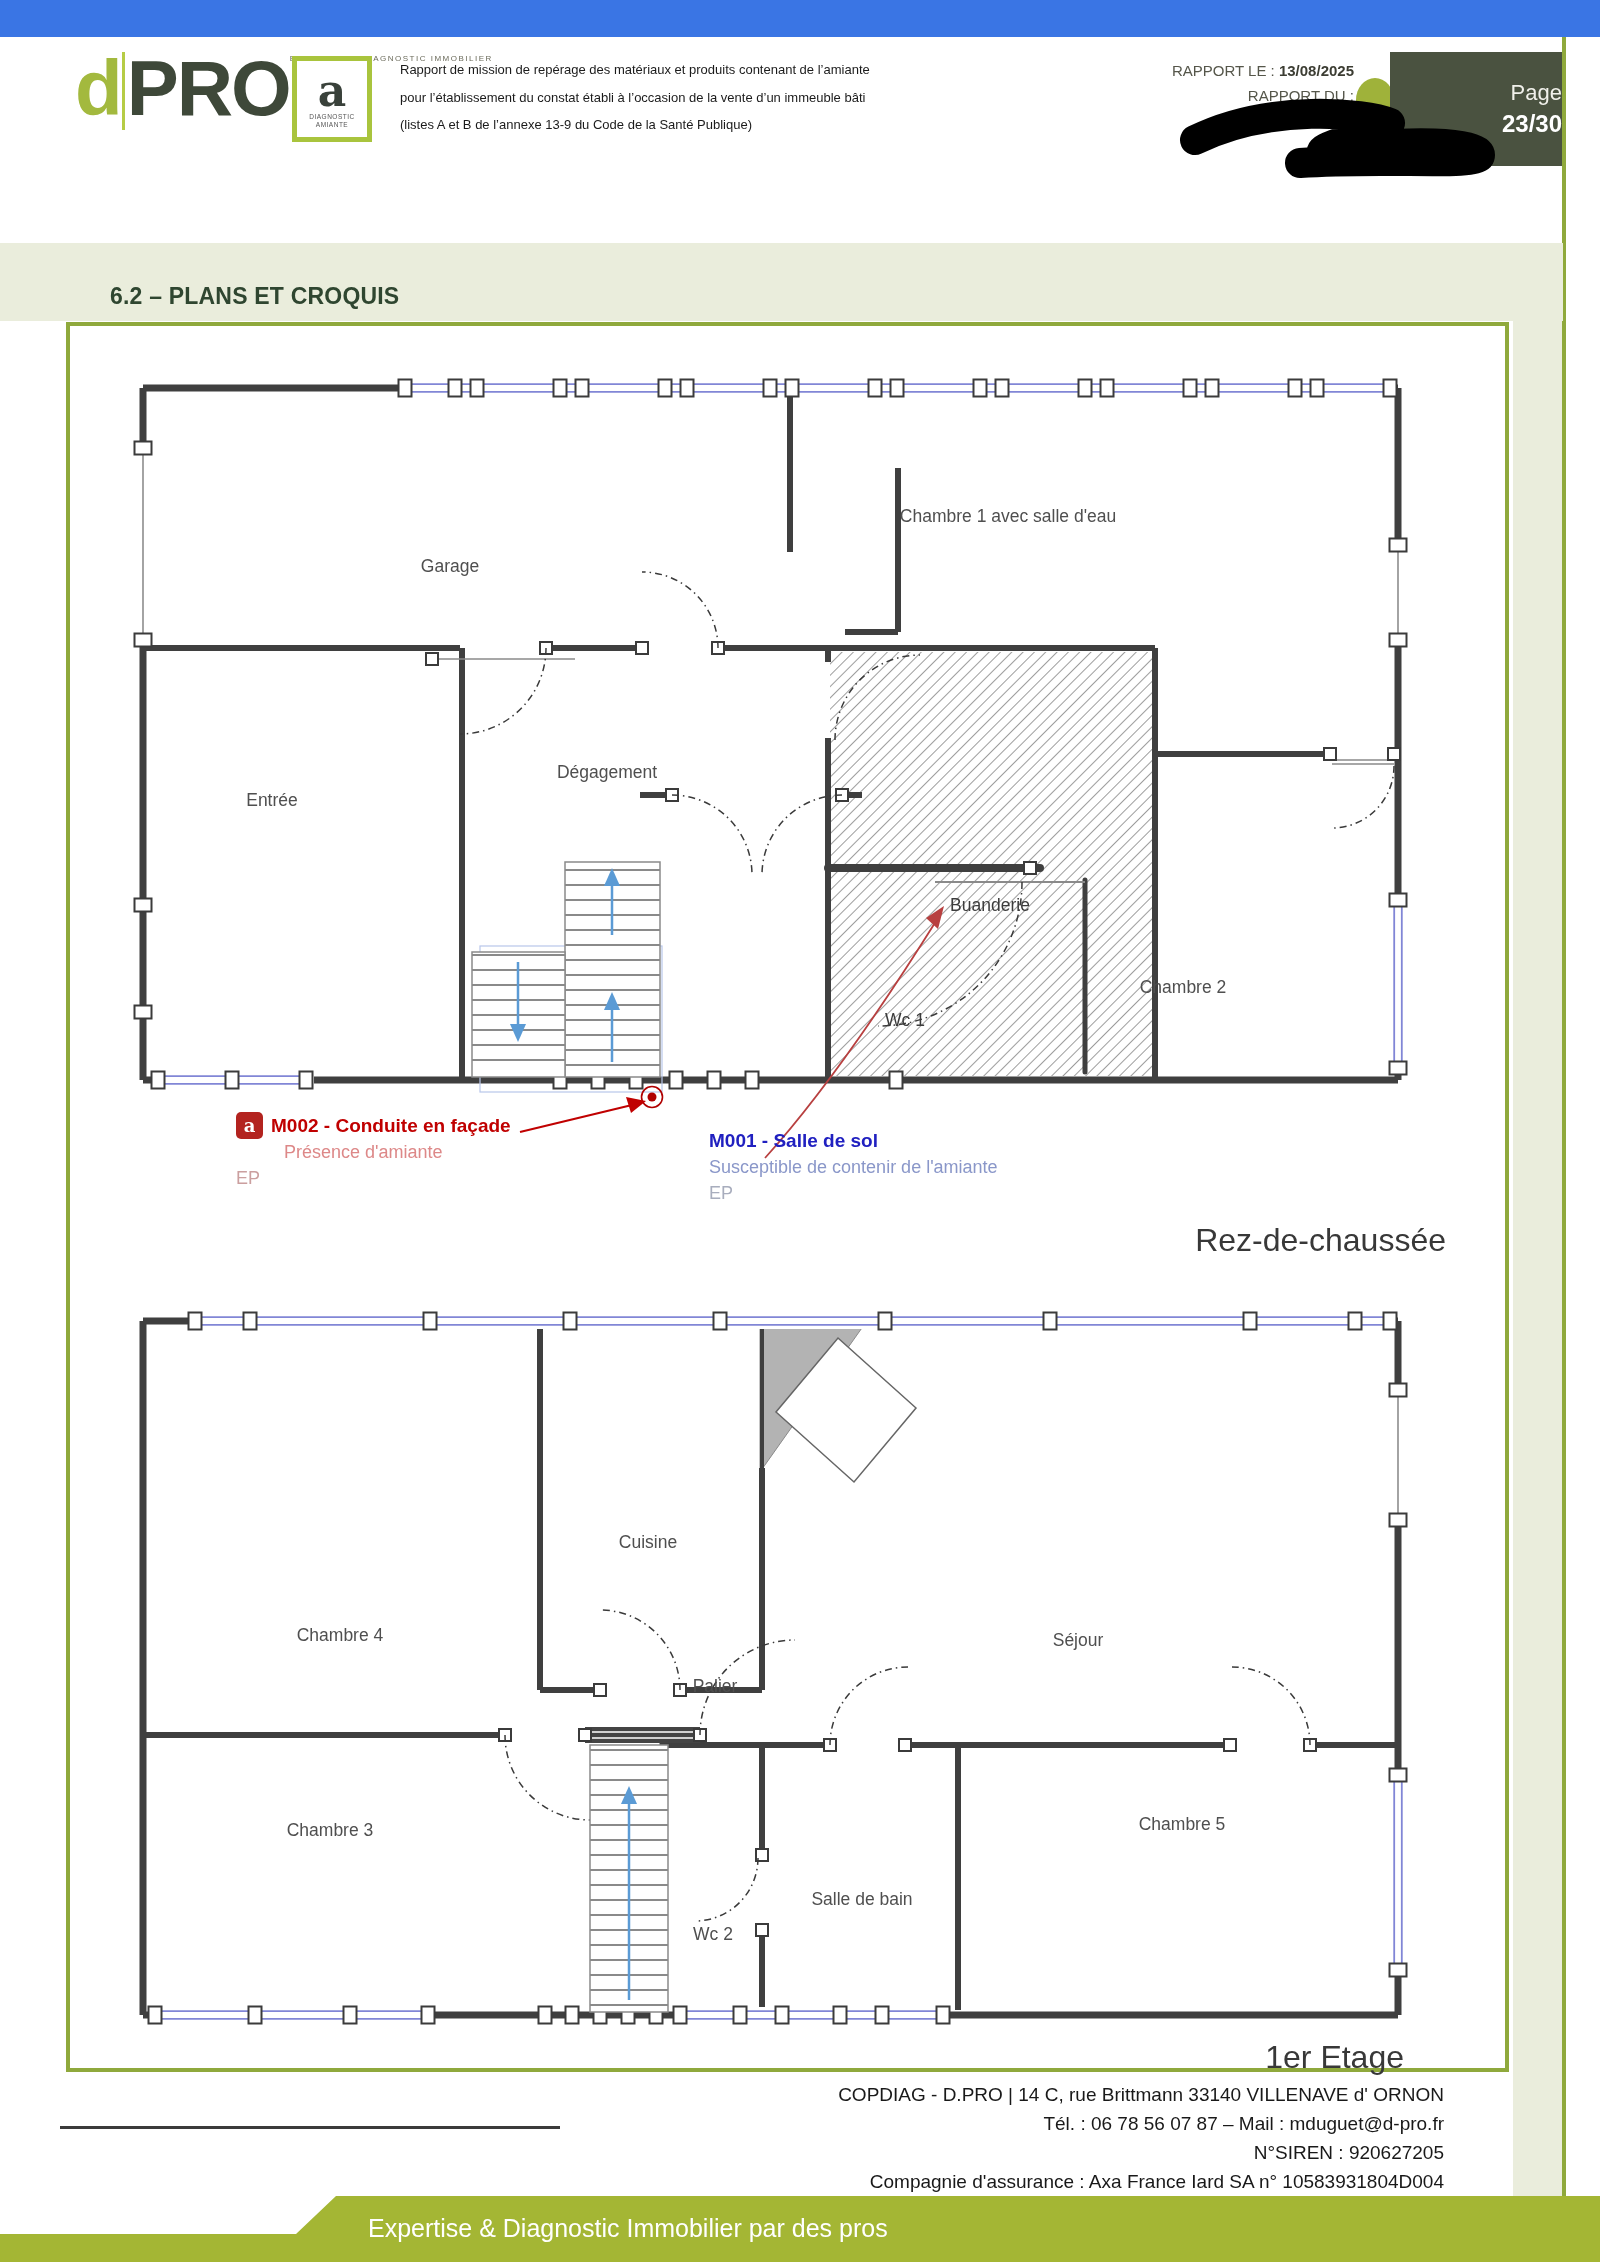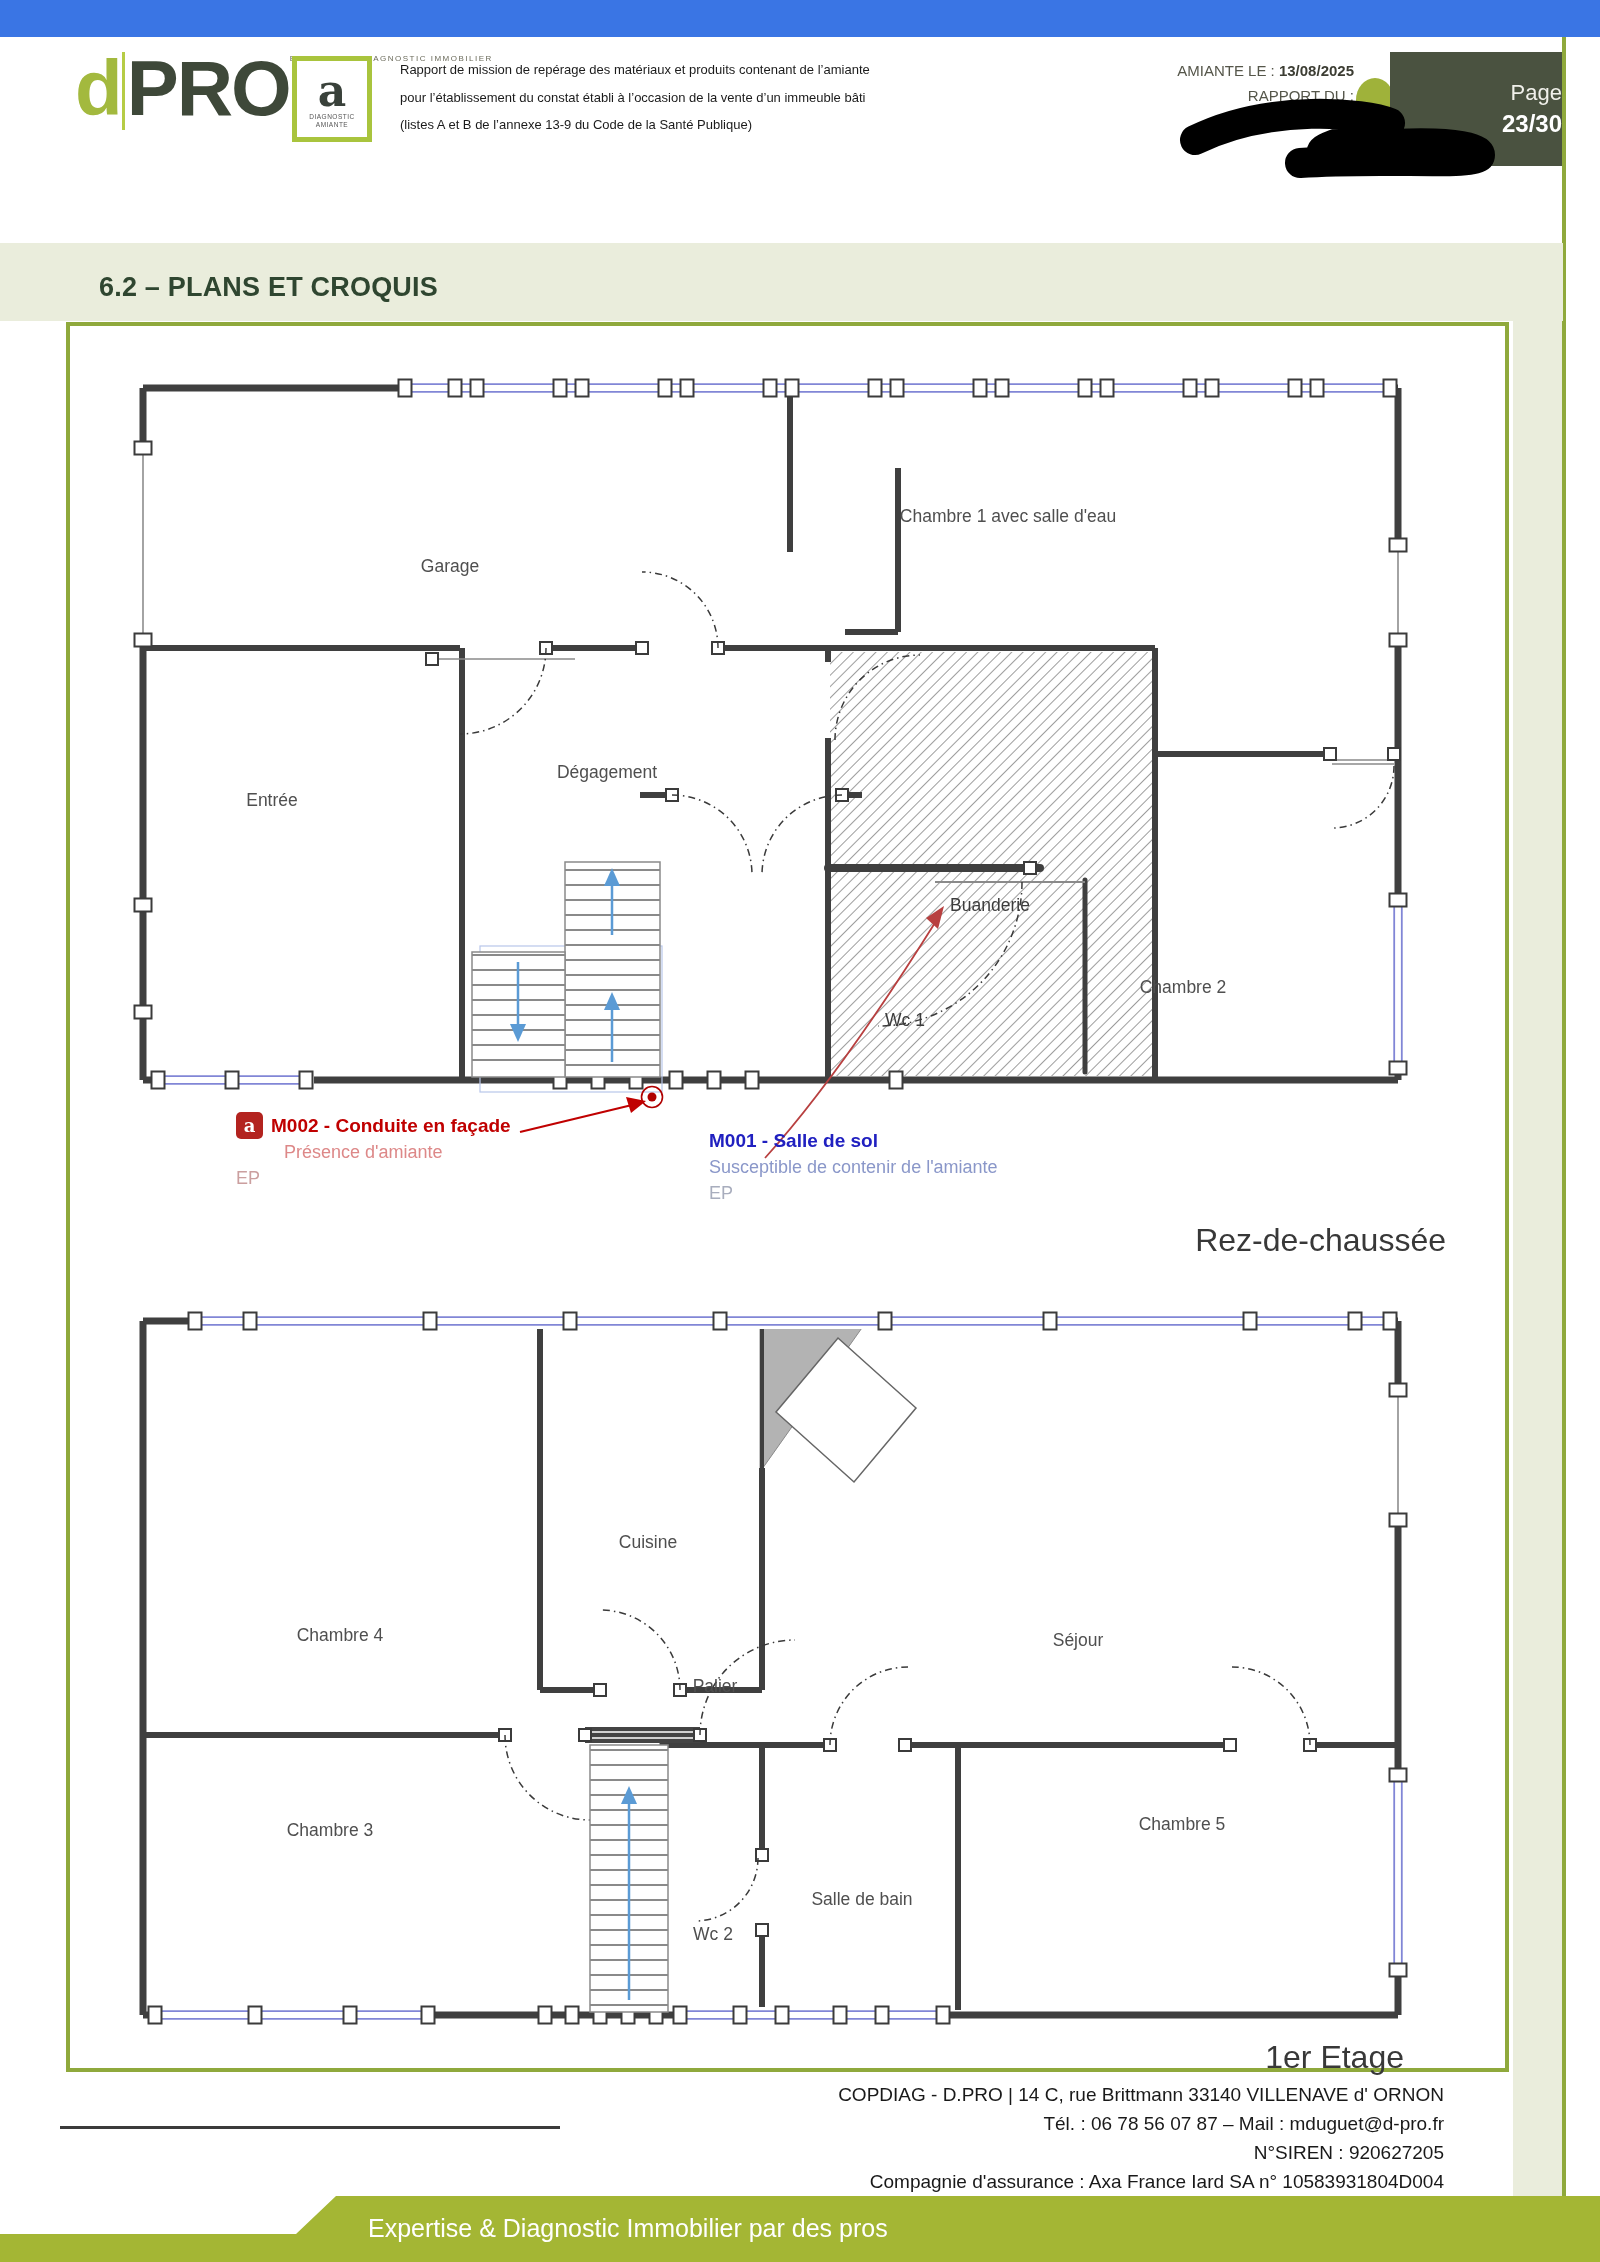--- a/index.html
+++ b/index.html
@@ -26,21 +26,21 @@
   .meta{left:1120px;top:58px;width:234px;text-align:right;font-size:15px;line-height:25px;color:#55564a;}
   .meta b{color:#3c3d33;}
   .dot{left:1356px;top:78px;width:38px;height:44px;border-radius:50%;background:#9fb23a;}
   .pagebox{left:1390px;top:52px;width:172px;height:114px;background:#4a5240;color:#fff;
            display:flex;flex-direction:column;align-items:flex-end;justify-content:center;gap:4px;}
   .pagebox .pl{font-size:22px;color:#f0f0ea;}
   .pagebox .pv{font-size:24px;font-weight:bold;margin-left:24px;}
   .scribble{left:1150px;top:95px;width:400px;height:90px;}
   
   .titleband{left:0;top:243px;width:1563px;height:78px;background:#eaeddc;box-sizing:border-box;padding:24px 0 0 94px;}
-  .titleband h1{margin:5px;font-size:27px;font-weight:bold;color:#2f4630;letter-spacing:.2px;}
+  .titleband h1{margin:16px;font-size:23px;font-weight:bold;color:#2f4630;letter-spacing:.2px;}
   
   .planbox{left:66px;top:322px;width:1443px;height:1750px;border:4px solid #8fa93c;background:#fff;box-sizing:border-box;}
   .plansvg{position:absolute;left:0;top:0;}
   .floor-title{position:absolute;font-size:32px;color:#383838;text-align:right;}
   .ann{position:absolute;font-size:18px;line-height:26px;}
   .ann .t1{font-weight:bold;font-size:19px;}
   .m002 .t1{color:#c00000;display:flex;align-items:center;gap:8px;}
   .m002 .sub{color:#dd8888;margin-left:48px;}
   .m002 .code{color:#cb9f9f;}
   .m001 .t1{color:#2020c0;}
@@ -78,21 +78,21 @@
     <span class="bl">AMIANTE</span>
   </div>
 
   <div class="abs mission">
     <div>Rapport de mission de repérage des matériaux et produits contenant de l’amiante</div>
     <div>pour l’établissement du constat établi à l’occasion de la vente d’un immeuble bâti</div>
     <div>(listes A et B de l’annexe 13-9 du Code de la Santé Publique)</div>
   </div>
 
   <div class="abs meta">
-    <div><span>AMIANTE LE :</span>
+    <div><span>RAPPORT LE :</span>
       <b>13/08/2025</b></div>
     <div>RAPPORT DU :</div>
     <div><b>15/08/2025</b></div>
   </div>
 
   <div class="abs dot"></div>
 
   <div class="abs pagebox">
     <span class="pl">Page</span>
     <span class="pv">23/30</span>

